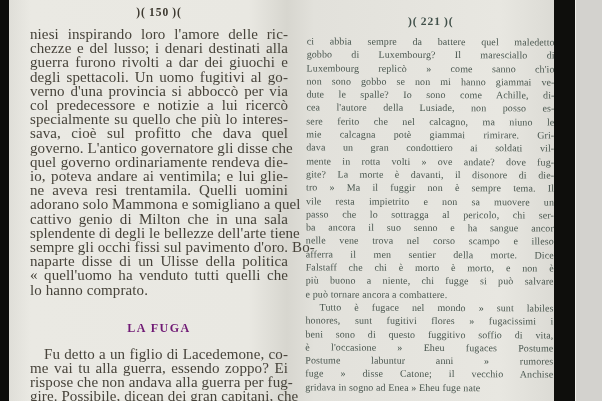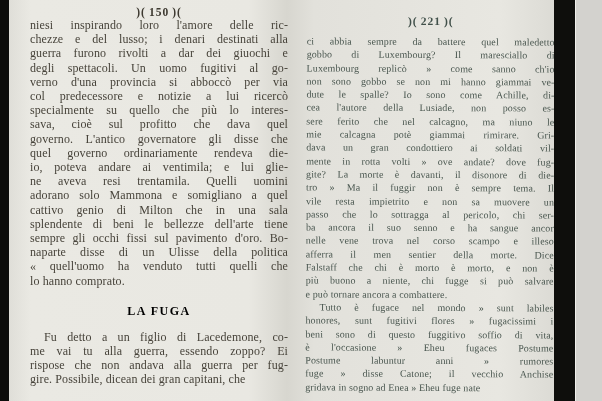--- a/index.html
+++ b/index.html
@@ -20,43 +20,43 @@
       #dfdeD8 0%, #eae9e3 4%, #e9e8e2 44%,
       #d7d6cf 51%, #e2e1db 56%, #e8e7e1 90%, #dcdbd5 100%);
   }
 
   .page { position: absolute; color: #47433a; }
   .page-left  { left: 30px;  top: 6px;  width: 258px; }
   .page-right { left: 306px; top: 15px; width: 248px; transform: rotate(0.25deg); color: #49564f; }
 
   .page-header {
     text-align: center; font-weight: bold; font-size: 11.5px;
-    letter-spacing: 1px; color: #3e3a31; 
+    letter-spacing: 1px; color: #3e3a31; margin-bottom: 9px;
   }
   .page-right .page-header { color: #41504a; margin-bottom: 8px; }
   .page-header .orn { font-weight: bold; padding: 0 3px; }
 
-  .text-block { font-size: 12px; }
+  .text-block { font-size: 15px; }
   .page-left  .text-block .line { line-height: 14.2px; }
   .page-right .text-block { font-size: 10px; }
   .page-right .text-block .line { line-height: 13.3px; }
 
   .line {
     white-space: nowrap;
     text-align: justify;
     text-align-last: justify;
     letter-spacing: 0.1px;
   }
   .line.para-end { text-align-last: left; }
   .line.indent { text-indent: 14px; }
 
   .chapter-heading {
     text-align: center; font-weight: bold; font-size: 12px;
-    letter-spacing: 1.5px; color: #000000;
-    margin-top: 16px; margin-bottom: 11px;
+    letter-spacing: 1.5px; color: #701a75;
+    margin-top: 24px; margin-bottom: 11px;
   }
 </style>
 </head>
 <body>
 
 <div class="scan-root">
 
   <div class="paper"></div>
 
   <div class="page page-left">
@@ -71,21 +71,21 @@
         <div class="line">verno d'una provincia si abboccò per via</div>
         <div class="line">col predecessore e notizie a lui ricercò</div>
         <div class="line">specialmente su quello che più lo interes-</div>
         <div class="line">sava, cioè sul profitto che dava quel</div>
         <div class="line">governo. L'antico governatore gli disse che</div>
         <div class="line">quel governo ordinariamente rendeva die-</div>
         <div class="line">io, poteva andare ai ventimila; e lui glie-</div>
         <div class="line">ne aveva resi trentamila. Quelli uomini</div>
         <div class="line">adorano solo Mammona e somigliano a quel</div>
         <div class="line">cattivo genio di Milton che in una sala</div>
-        <div class="line">splendente di beni le bellezze dell'arte tiene</div>
+        <div class="line">splendente di degli le bellezze dell'arte tiene</div>
         <div class="line">sempre gli occhi fissi sul pavimento d'oro. Bo-</div>
         <div class="line">naparte disse di un Ulisse della politica</div>
         <div class="line">« quell'uomo ha venduto tutti quelli che</div>
         <div class="line para-end">lo hanno comprato.</div>
       </div>
     <div class="chapter-heading">LA FUGA</div>
     <div class="text-block">
         <div class="line indent">Fu detto a un figlio di Lacedemone, co-</div>
         <div class="line">me vai tu alla guerra, essendo zoppo? Ei</div>
         <div class="line">rispose che non andava alla guerra per fug-</div>

